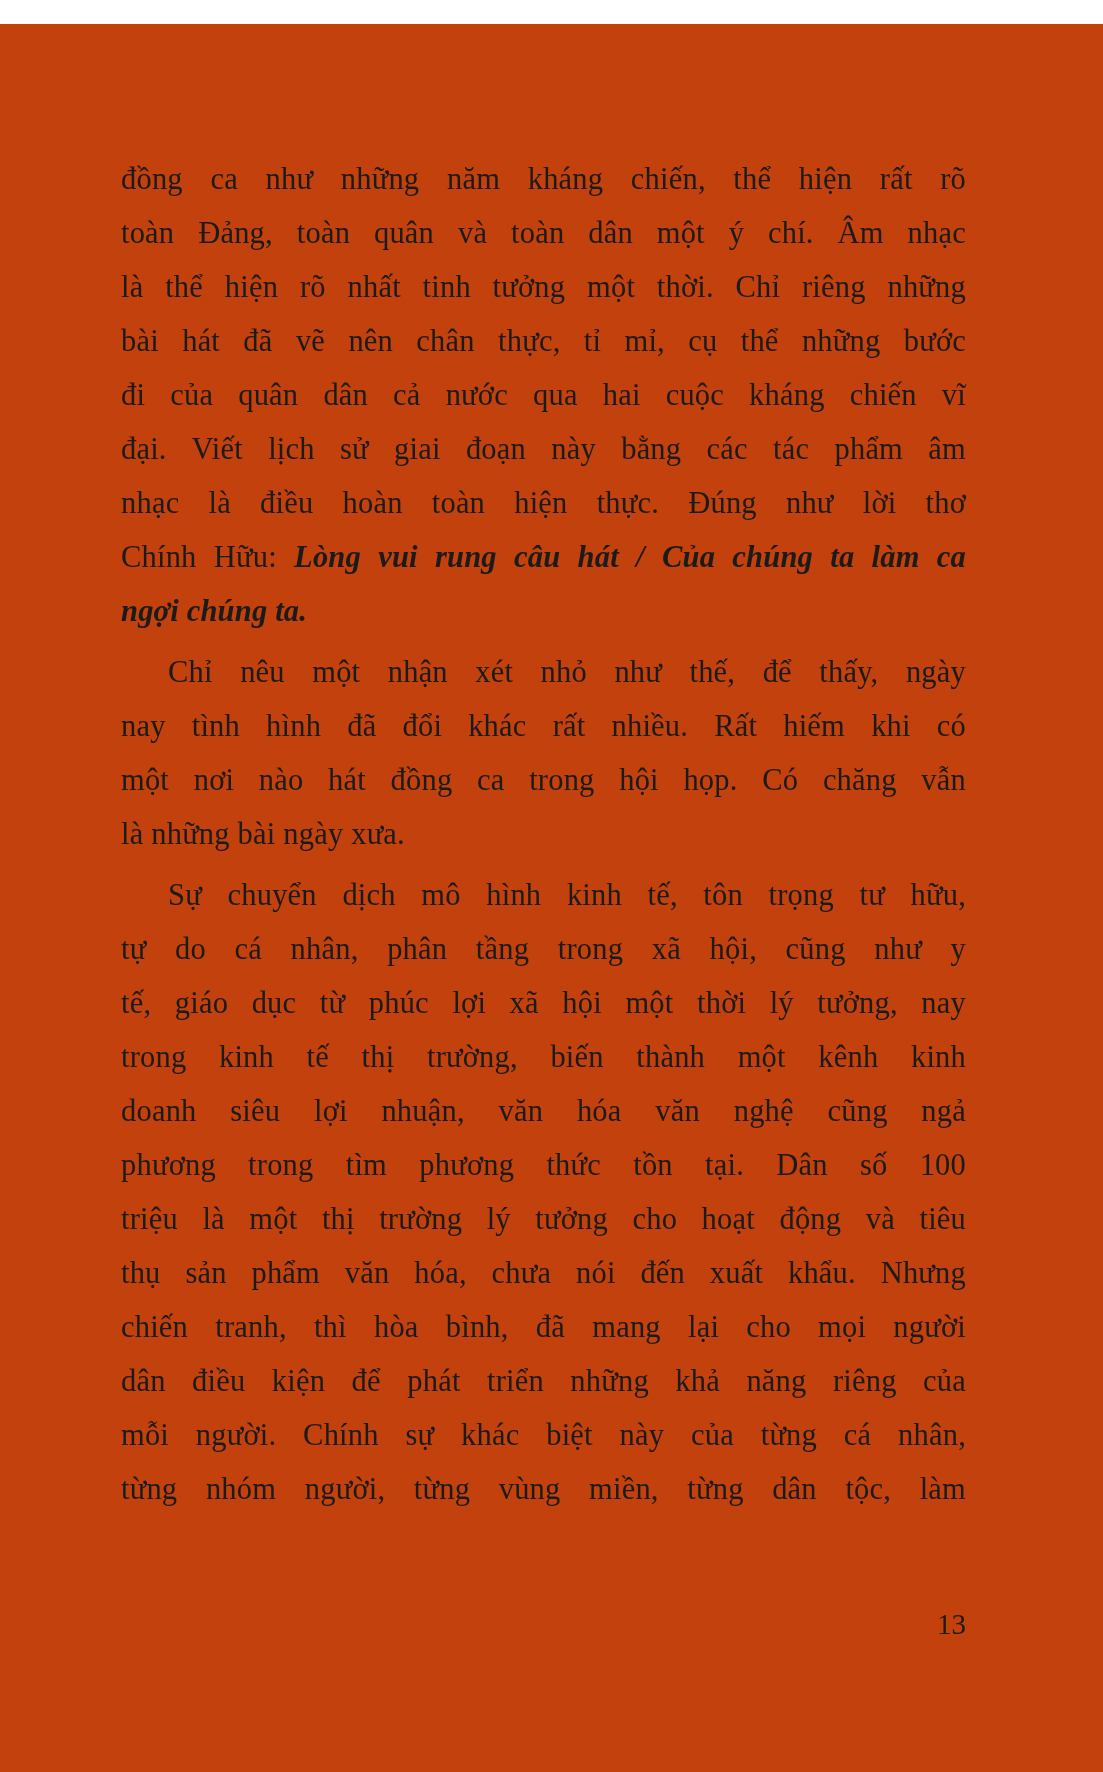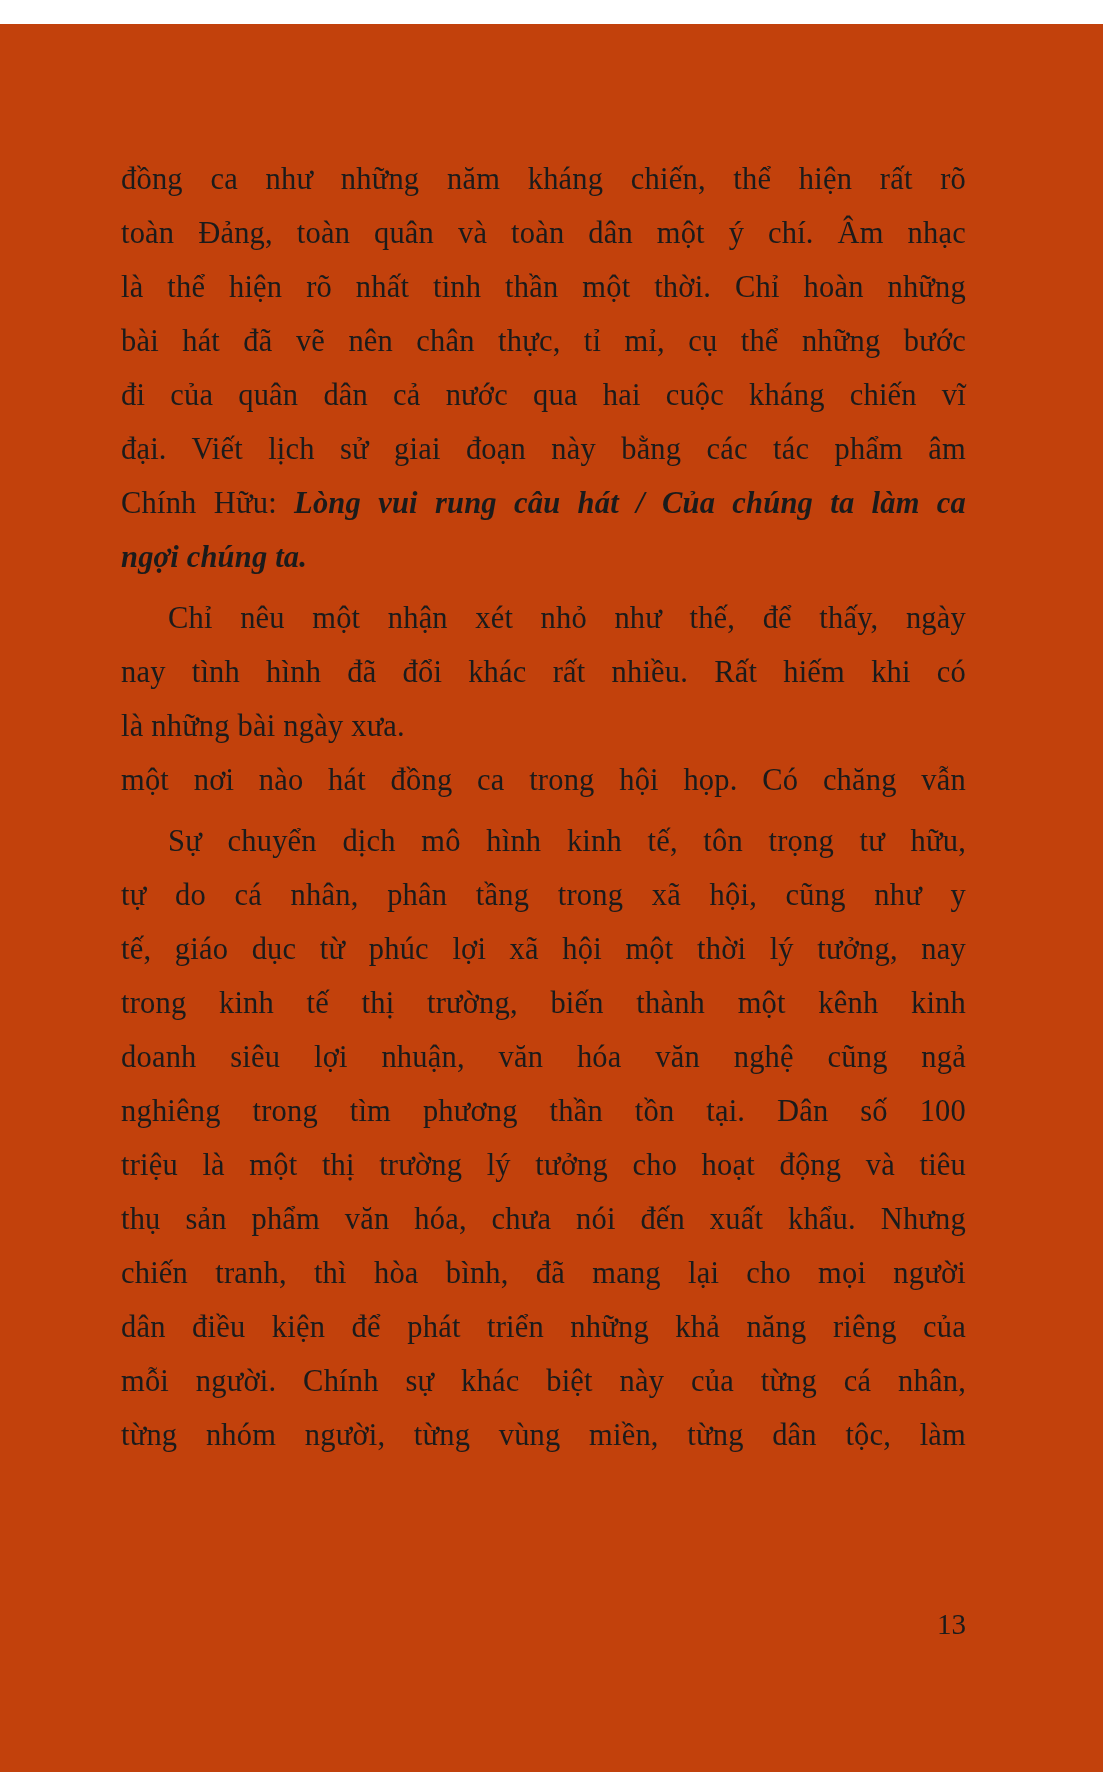--- a/index.html
+++ b/index.html
@@ -54,40 +54,41 @@
   }
 </style>
 </head>
 <body>
 
 <div class="page">
   <main class="text-block">
       <div class="para">
         <div class="line"><span>đồng ca như những năm kháng chiến, thể hiện rất rõ</span></div>
         <div class="line"><span>toàn Đảng, toàn quân và toàn dân một ý chí. Âm nhạc</span></div>
-        <div class="line"><span>là thể hiện rõ nhất tinh thần một thời. Chỉ hoàn những</span></div>
+        <div class="line"><span>là thể hiện rõ nhất tinh tưởng một thời. Chỉ riêng những</span></div>
         <div class="line"><span>bài hát đã vẽ nên chân thực, tỉ mỉ, cụ thể những bước</span></div>
         <div class="line"><span>đi của quân dân cả nước qua hai cuộc kháng chiến vĩ</span></div>
         <div class="line"><span>đại. Viết lịch sử giai đoạn này bằng các tác phẩm âm</span></div>
+        <div class="line"><span>nhạc là điều hoàn toàn hiện thực. Đúng như lời thơ</span></div>
         <div class="line"><span>Chính Hữu: </span><span class="it">Lòng vui rung câu hát / Của chúng ta làm ca</span></div>
         <div class="line last"><span class="it">ngợi chúng ta.</span></div>
       </div>
       <div class="para">
         <div class="line indent"><span>Chỉ nêu một nhận xét nhỏ như thế, để thấy, ngày</span></div>
         <div class="line"><span>nay tình hình đã đổi khác rất nhiều. Rất hiếm khi có</span></div>
+        <div class="line"><span>một nơi nào hát đồng ca trong hội họp. Có chăng vẫn</span></div>
         <div class="line last"><span>là những bài ngày xưa.</span></div>
-        <div class="line"><span>một nơi nào hát đồng ca trong hội họp. Có chăng vẫn</span></div>
       </div>
       <div class="para">
         <div class="line indent"><span>Sự chuyển dịch mô hình kinh tế, tôn trọng tư hữu,</span></div>
         <div class="line"><span>tự do cá nhân, phân tầng trong xã hội, cũng như y</span></div>
         <div class="line"><span>tế, giáo dục từ phúc lợi xã hội một thời lý tưởng, nay</span></div>
         <div class="line"><span>trong kinh tế thị trường, biến thành một kênh kinh</span></div>
         <div class="line"><span>doanh siêu lợi nhuận, văn hóa văn nghệ cũng ngả</span></div>
-        <div class="line"><span>nghiêng trong tìm phương thần tồn tại. Dân số 100</span></div>
+        <div class="line"><span>phương trong tìm phương thức tồn tại. Dân số 100</span></div>
         <div class="line"><span>triệu là một thị trường lý tưởng cho hoạt động và tiêu</span></div>
         <div class="line"><span>thụ sản phẩm văn hóa, chưa nói đến xuất khẩu. Nhưng</span></div>
         <div class="line"><span>chiến tranh, thì hòa bình, đã mang lại cho mọi người</span></div>
         <div class="line"><span>dân điều kiện để phát triển những khả năng riêng của</span></div>
         <div class="line"><span>mỗi người. Chính sự khác biệt này của từng cá nhân,</span></div>
         <div class="line"><span>từng nhóm người, từng vùng miền, từng dân tộc, làm</span></div>
       </div>
     </main>
   <div class="page-number">13</div>
 </div>

